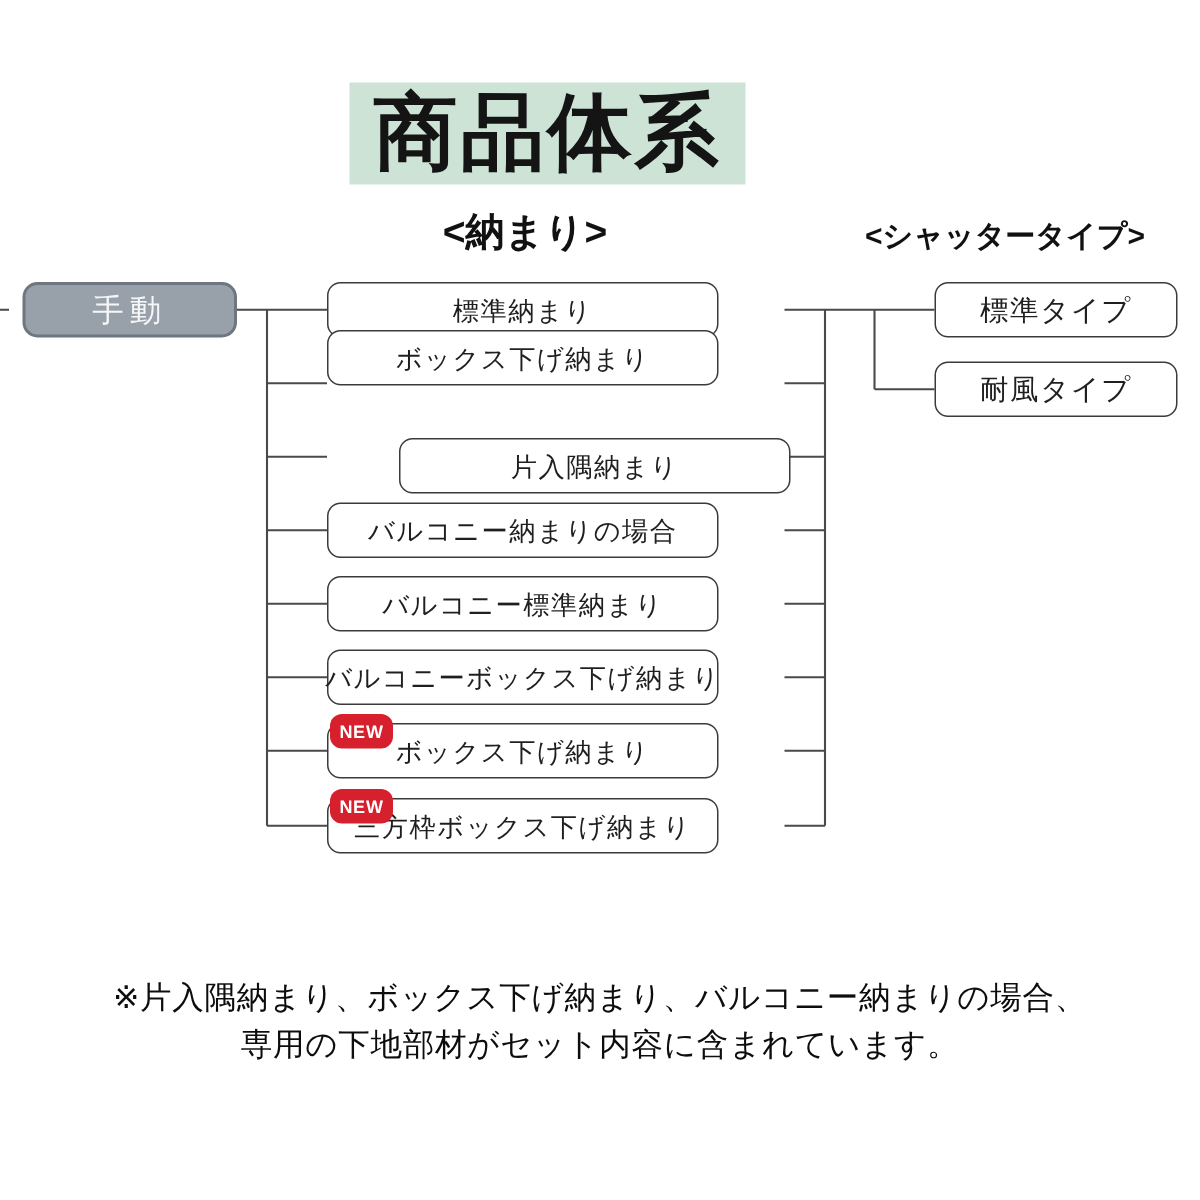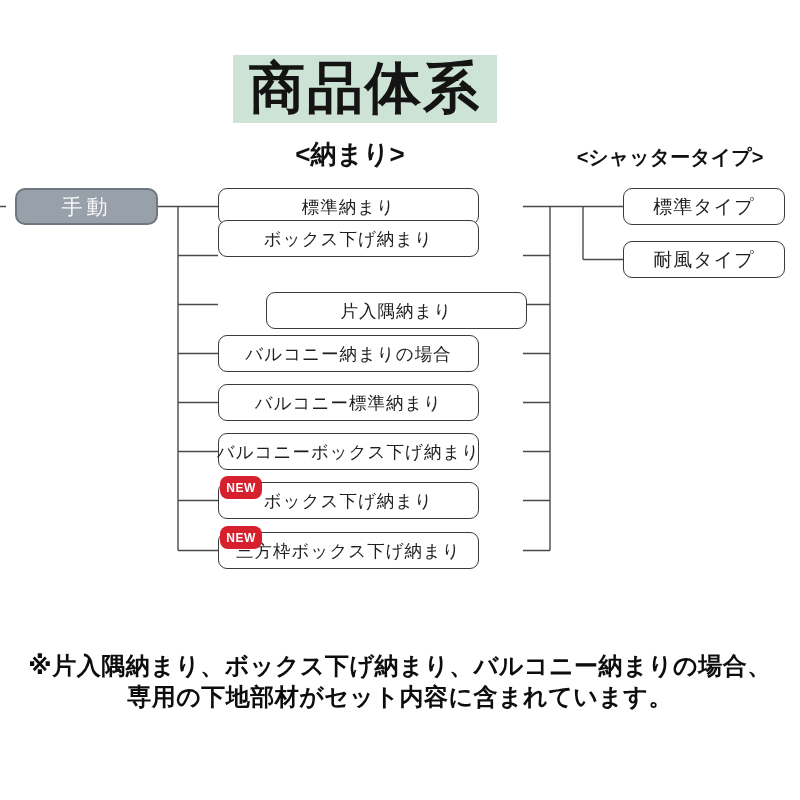--- a/index.html
+++ b/index.html
@@ -61,21 +61,21 @@
     display:flex;align-items:center;justify-content:center;
     color:var(--badge-text);font-size:12px;font-weight:bold;letter-spacing:.5px;
     z-index:3;
   }
 
   svg.connectors{position:absolute;left:0;top:0;pointer-events:none;z-index:1;}
   .flow-box,.shutter-box,.manual-node{z-index:2;}
 
   .note{
     position:absolute;left:0;top:650px;width:800px;text-align:center;
-    font-weight:bold;color:#0d0d0d;font-size:24px;line-height:31px;letter-spacing:.5px;
+    font-weight:normal;color:#0d0d0d;font-size:21px;line-height:31px;letter-spacing:.5px;
   }
 </style>
 </head>
 <body>
 
 <div class="stage">
 
   <div class="title-badge">商品体系</div>
 
   <div class="col-header osamari">&lt;納まり&gt;</div>

